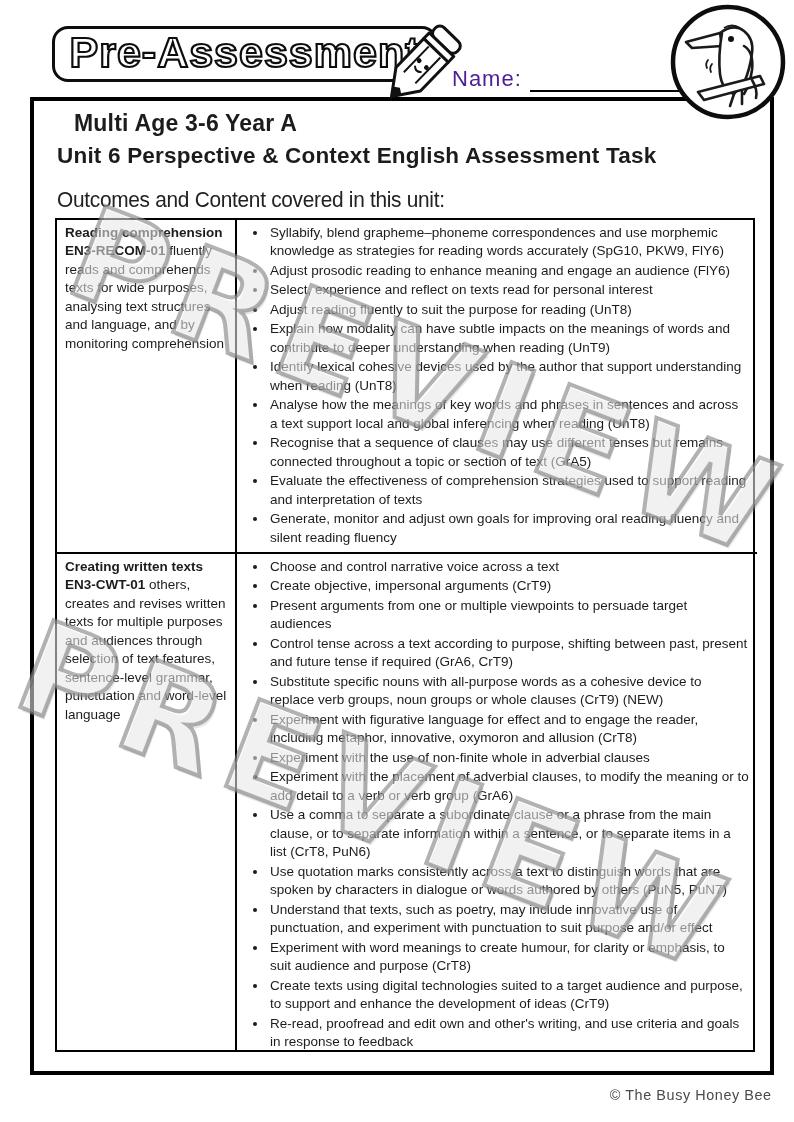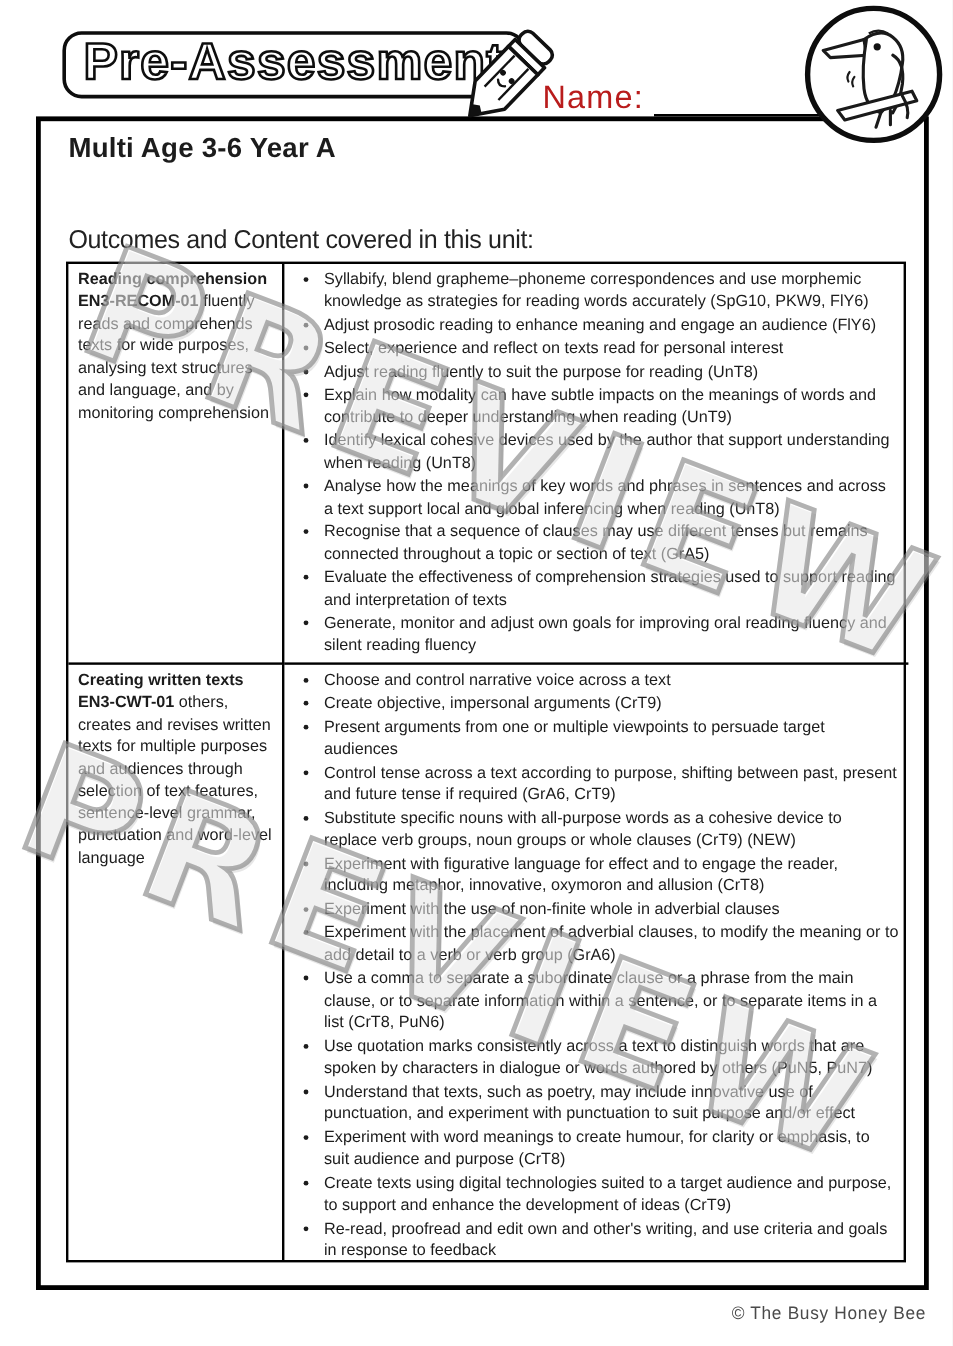--- a/index.html
+++ b/index.html
@@ -27,31 +27,31 @@
     transform:translateY(-2px);
   }
   .pencil-wrap{
     position:absolute;left:388px;top:18px;width:64px;height:98px;z-index:5;
     transform:rotate(44deg);transform-origin:50% 50%;
   }
   
   .name-row{
     position:absolute;left:452px;top:66px;z-index:3;display:flex;align-items:flex-end;
   }
-  .name-label{font-size:27px;letter-spacing:1px;color:#b91c1c;}
+  .name-label{font-size:22px;letter-spacing:1px;color:#4c1d95;}
   .name-line{
     display:inline-block;width:190px;height:24px;margin-left:8px;
     border-bottom:2.5px solid #000;
   }
   
   .logo-circle{
     position:absolute;left:668px;top:2px;width:120px;height:120px;z-index:4;
   }
   
-  .title1{position:absolute;left:57px;top:110px;font-size:23px;font-weight:bold;letter-spacing:.2px;z-index:2;}
+  .title1{position:absolute;left:74px;top:110px;font-size:23px;font-weight:bold;letter-spacing:.2px;z-index:2;}
   .title2{position:absolute;left:57px;top:143px;font-size:22.5px;font-weight:bold;letter-spacing:.2px;z-index:2;}
   .subtitle{
     position:absolute;left:57px;top:188px;font-size:21.5px;font-weight:400;
     letter-spacing:-.3px;color:#222;transform:scaleX(.97);transform-origin:left;z-index:2;
   }
   
   .outcomes-table{
     position:absolute;left:55px;top:218px;width:700px;z-index:2;
     display:grid;grid-template-columns:180px 520px;grid-template-rows:334px 496px;
     border:2.5px solid #000;box-sizing:border-box;background:transparent;
@@ -126,20 +126,21 @@
         <path d="M66 92 L62 104 M74 90 L74 102" fill="none"></path>
         <path d="M84 78 q6 10 4 18" fill="none"></path>
       </g>
       <circle cx="63" cy="37" r="3" fill="#111"></circle>
       <path d="M56 26 q8 -5 16 0" fill="none" stroke="#1a1a1a" stroke-width="2"></path>
       <path d="M40 58 q-3 4 -1 8 M44 62 q-3 4 -1 8" fill="none" stroke="#1a1a1a" stroke-width="1.8" stroke-linecap="round"></path>
     </svg>
   </div>
 
   <div class="title1">Multi Age 3-6 Year A</div>
+  <div class="title2">Unit 6 Perspective &amp; Context English Assessment Task</div>
   <div class="subtitle">Outcomes and Content covered in this unit:</div>
 
   <div class="outcomes-table">
 
     <div class="cell c1 r1 outcome-text">
       <strong>Reading comprehension</strong><br>
       <strong>EN3-RECOM-01</strong>
       <span>fluently reads and comprehends texts for wide purposes, analysing text structures and language, and by monitoring comprehension</span>
     </div>
 

